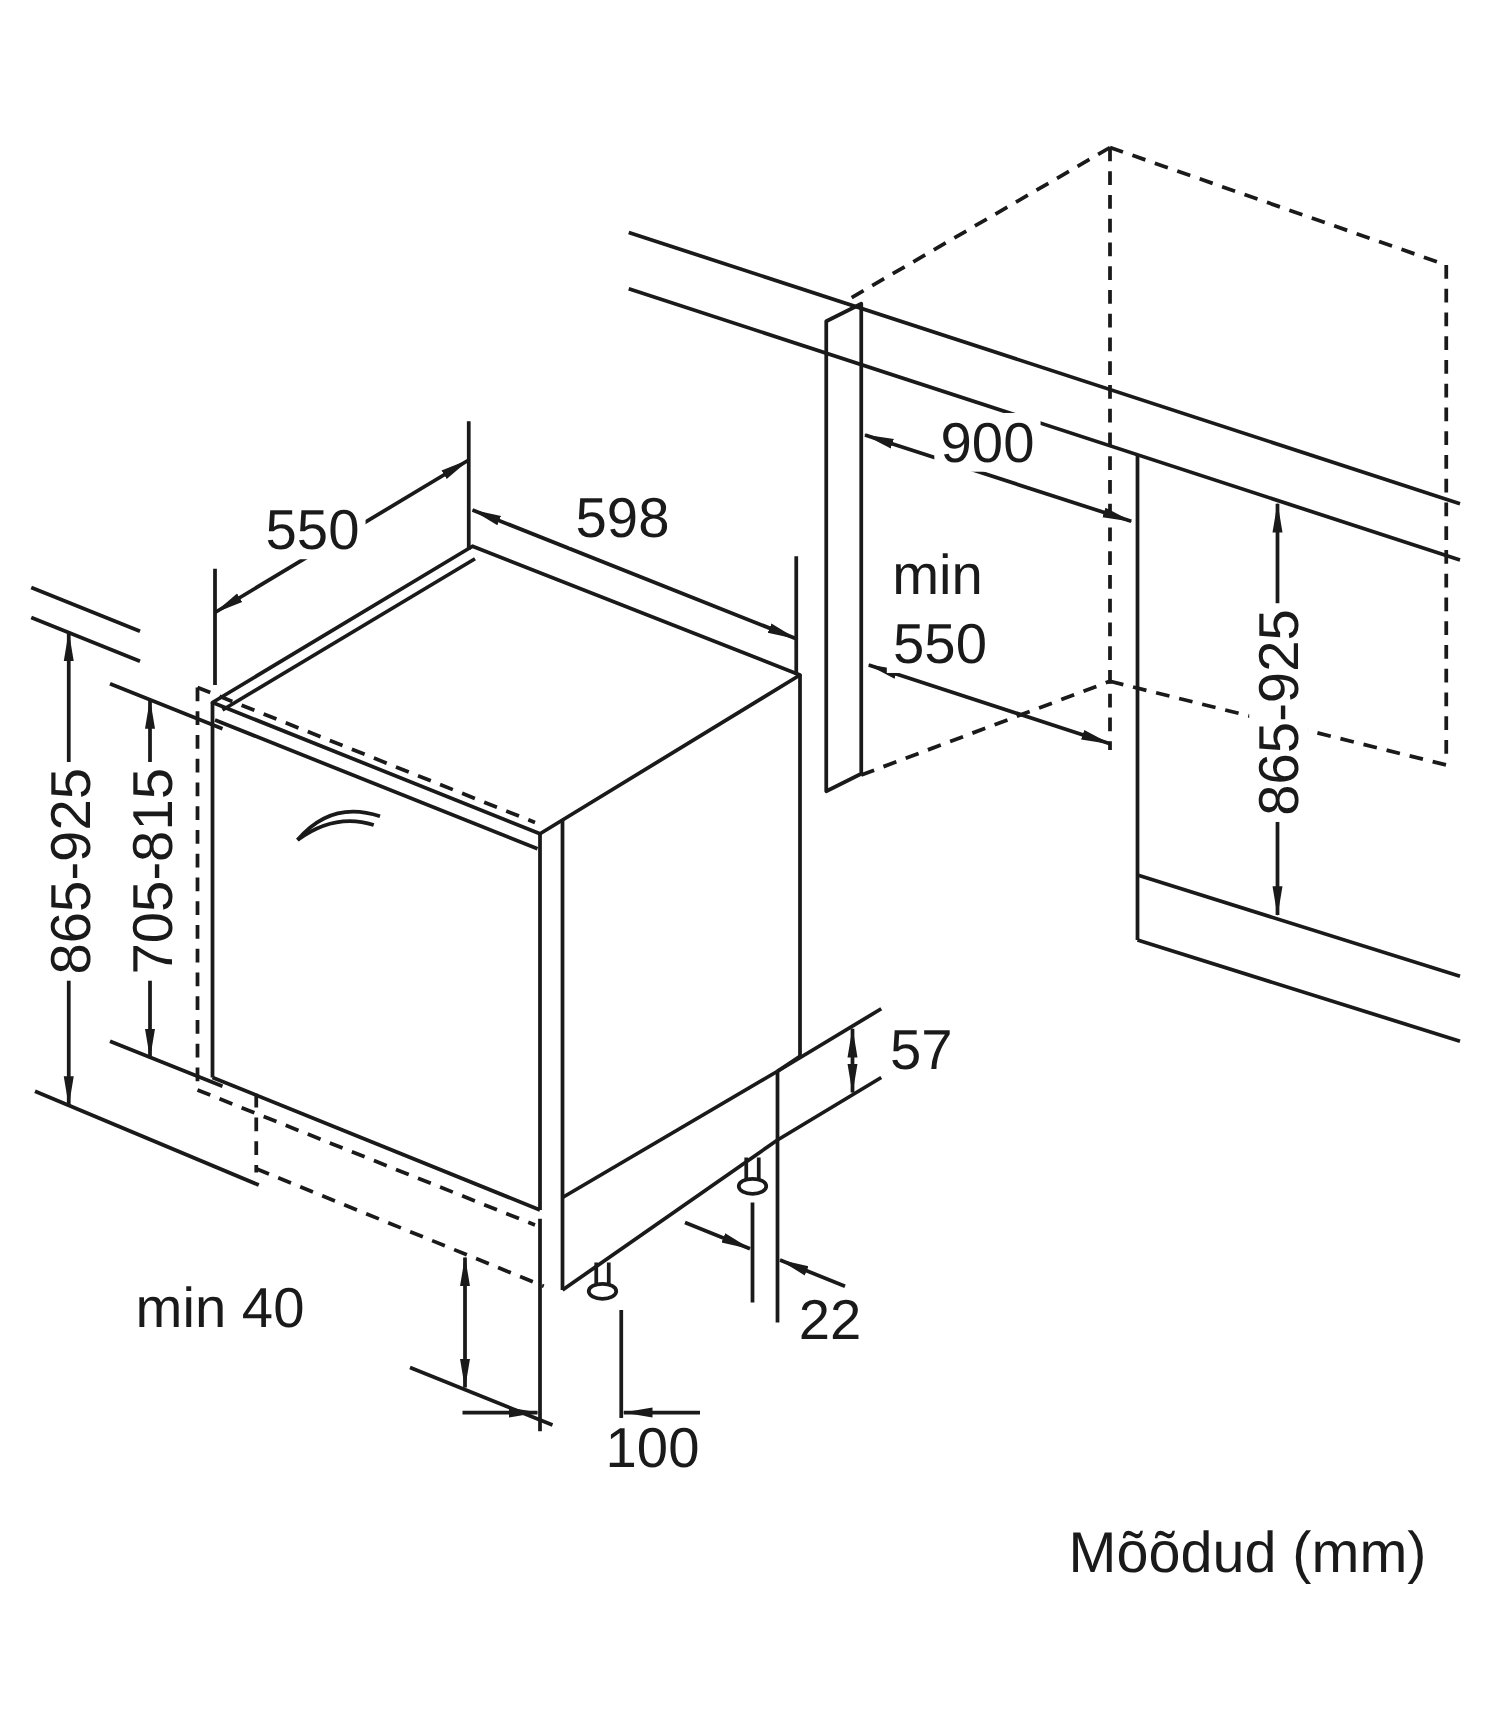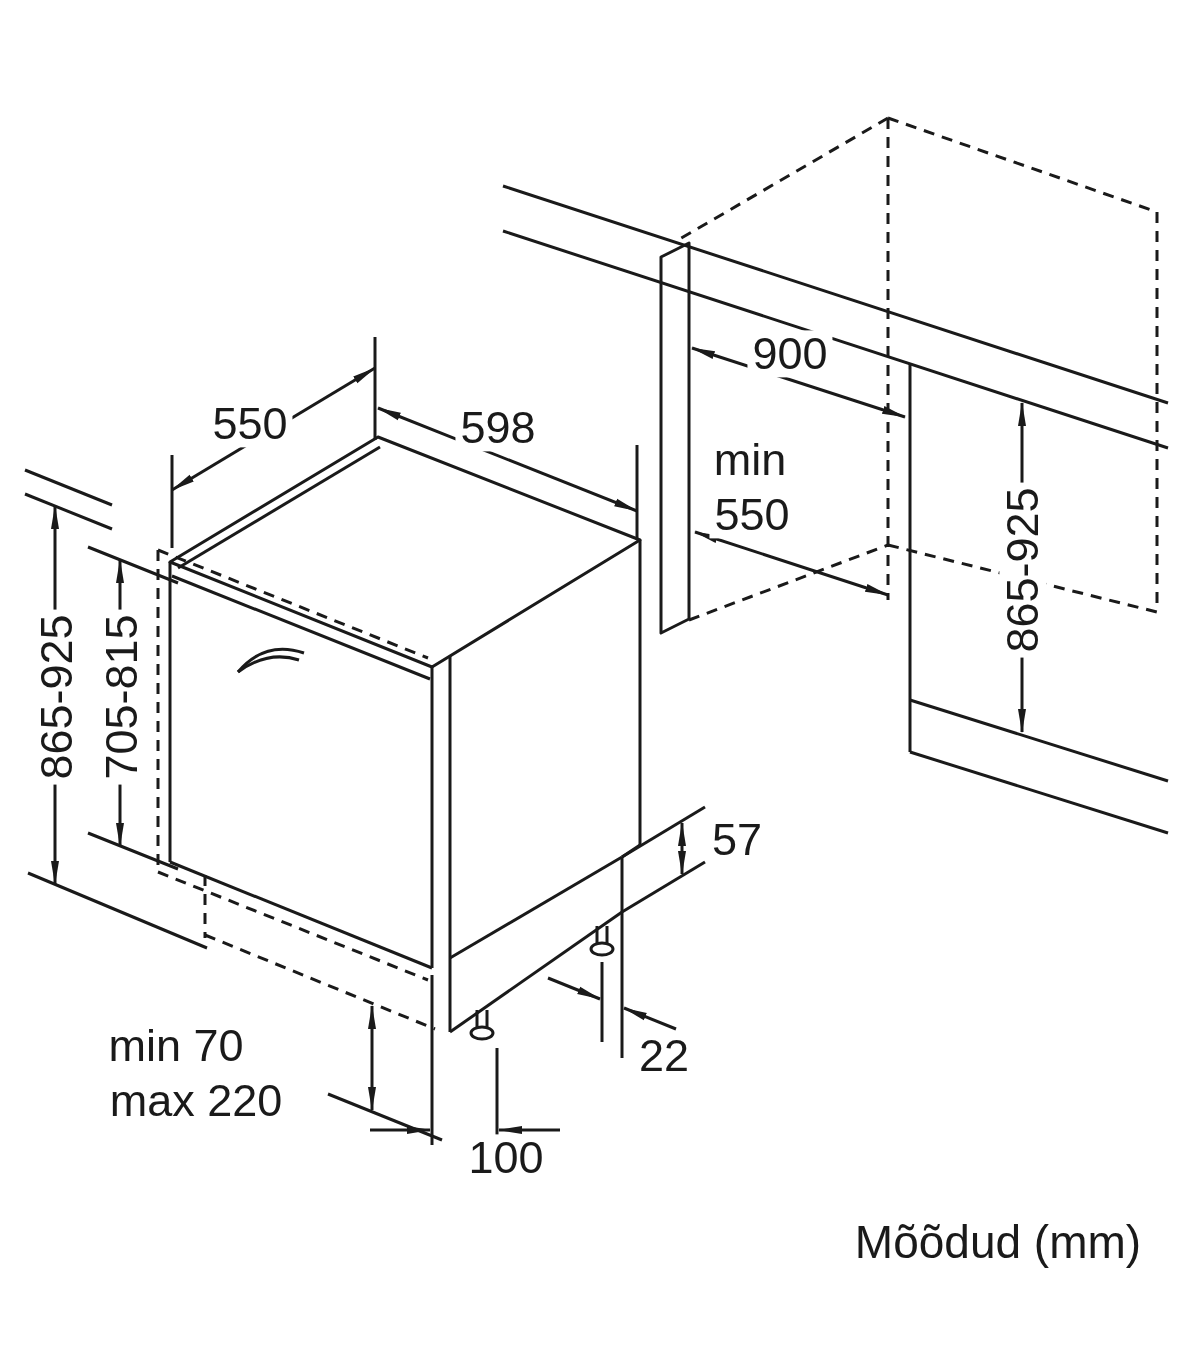--- a/index.html
+++ b/index.html
@@ -114,28 +114,27 @@
       <line x1="682" y1="823" x2="682" y2="874" marker-start="url(#ah)" marker-end="url(#ah)"></line>
       <line x1="372" y1="1006" x2="372" y2="1110" marker-start="url(#ah)" marker-end="url(#ah)"></line>
       <line x1="548" y1="978" x2="600" y2="999" marker-end="url(#ah)"></line>
       <line x1="676" y1="1029" x2="624" y2="1008" marker-end="url(#ah)"></line>
       <line x1="370" y1="1130" x2="430" y2="1130" marker-end="url(#ah)"></line>
       <line x1="560" y1="1130" x2="499" y2="1130" marker-end="url(#ah)"></line>
     </g>
   </svg>
 
   <div class="lbl" style="left:250px;top:424px">550</div>
-  <div class="lbl" style="left:498px;top:428px">598</div>
+  <div class="lbl" style="left:498px;top:414px">598</div>
   <div class="lbl" style="left:790px;top:354px">900</div>
   <div class="lbl" style="left:750px;top:460px">min</div>
   <div class="lbl" style="left:752px;top:515px">550</div>
   <div class="lbl v" style="left:1023px;top:570px">865-925</div>
   <div class="lbl v" style="left:57px;top:697px">865-925</div>
   <div class="lbl v" style="left:122px;top:697px">705-815</div>
   <div class="lbl" style="left:737px;top:840px">57</div>
   <div class="lbl" style="left:664px;top:1056px">22</div>
-  <div class="lbl" style="left:176px;top:1046px">min 70</div>
-  <div class="lbl" style="left:196px;top:1101px">max 220</div>
-  <div class="lbl" style="left:506px;top:1158px">100</div>
+  <div class="lbl" style="left:176px;top:1046px">min 40</div>
+  <div class="lbl" style="left:522px;top:1158px">100</div>
 
   <div class="lbl caption" style="left:998px;top:1242px">Mõõdud (mm)</div>
 
 </div>
 
 </body></html>

